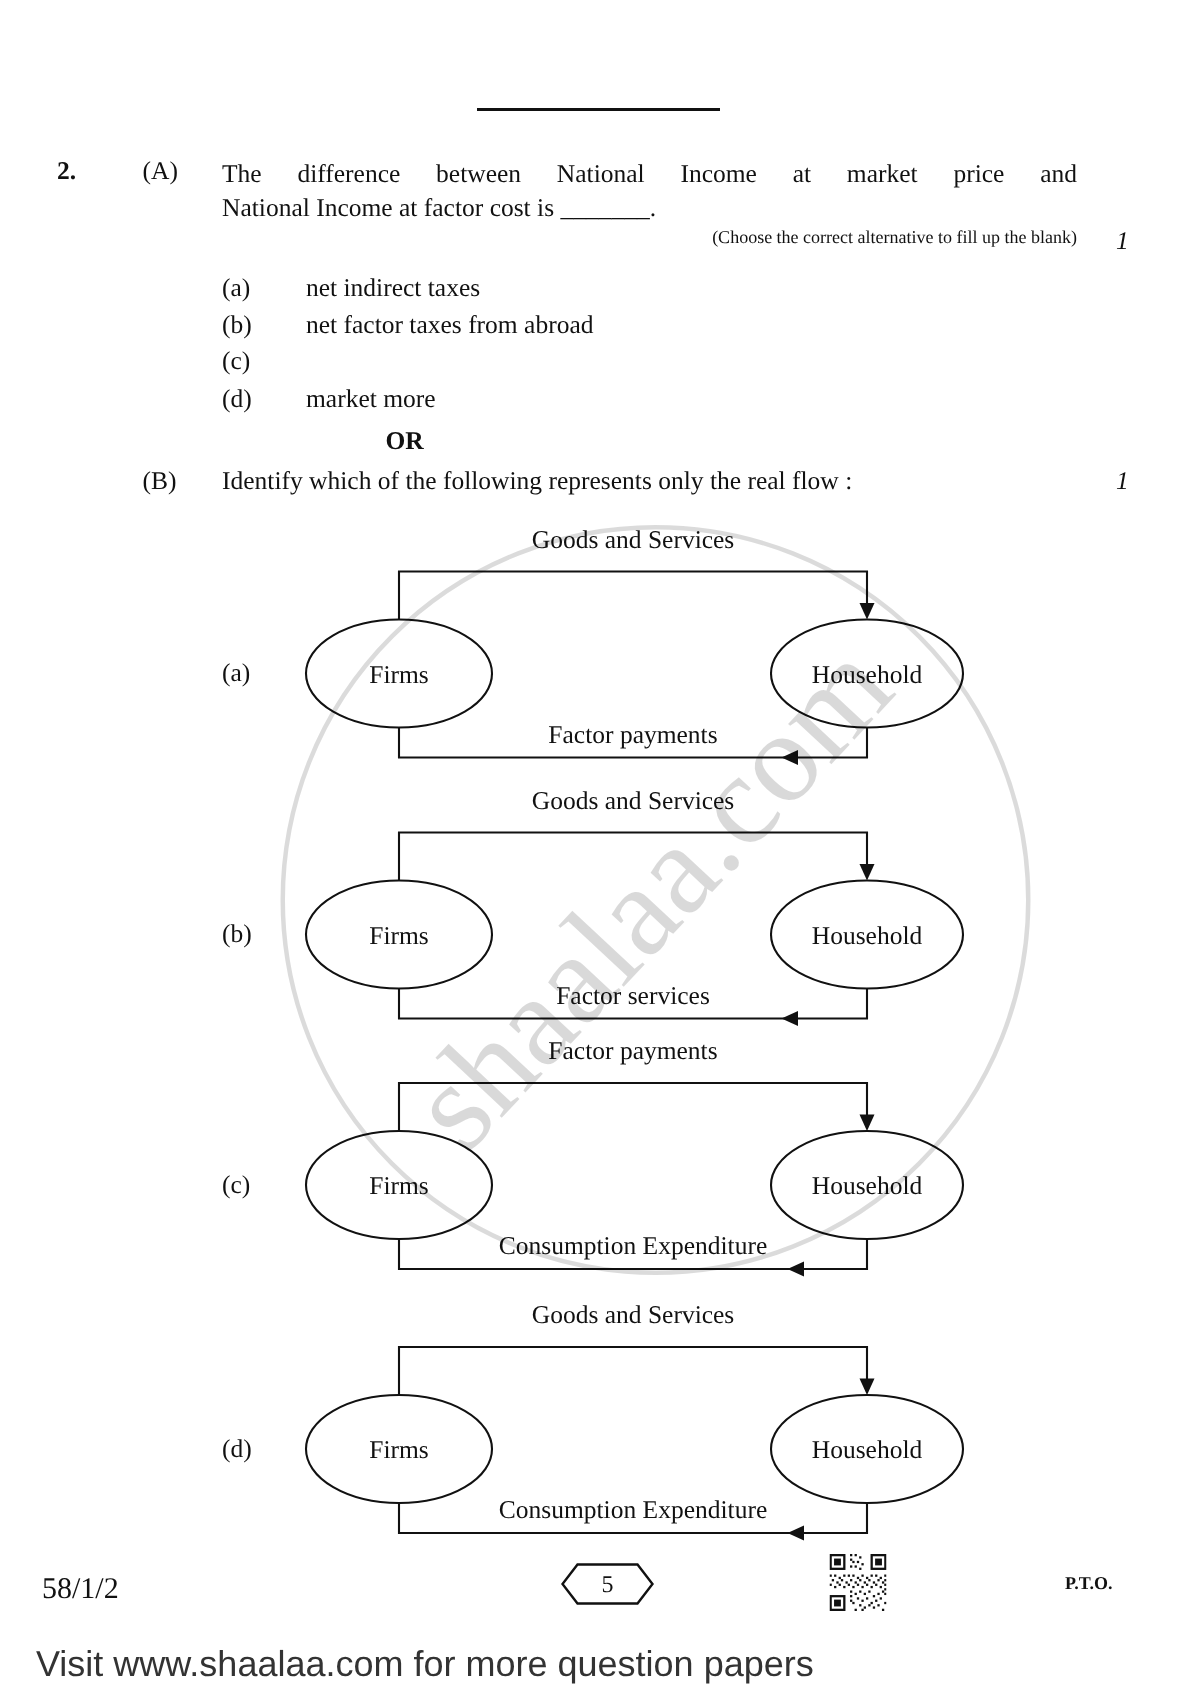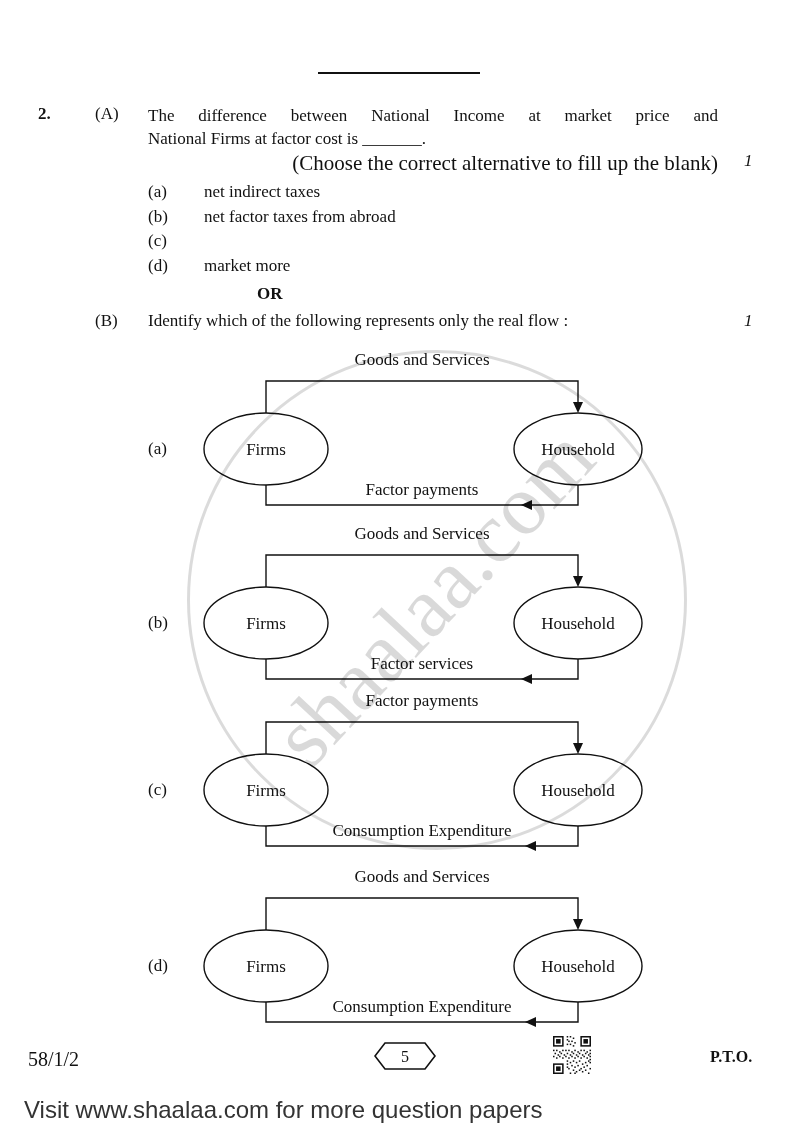--- a/index.html
+++ b/index.html
@@ -14,21 +14,21 @@
   
   .top-rule { position:absolute; left:318px; top:72px; width:162px; border-top:2px solid #111; }
 
   
   .rowA { position:absolute; left:38px; top:104px; width:724px; display:flex; }
   .qnum  { width:57px; font-weight:bold; font-size:17px; }
   .qlab  { width:53px; font-size:17px; }
   .qtext { width:570px; font-size:17px; line-height:23px; }
   .just  { text-align:justify; text-align-last:justify; }
 
-  .hint-row { position:absolute; left:148px; top:151px; width:570px; text-align:right; font-size:21px; }
+  .hint-row { position:absolute; left:148px; top:151px; width:570px; text-align:right; font-size:12px; }
   .marks { position:absolute; font-size:17px; font-style:italic; }
   .marksA { left:744px; top:151px; }
   .marksB { left:744px; top:311px; }
 
   .options { position:absolute; left:148px; top:182px; width:570px; font-size:17px; }
   .opt-row { display:flex; height:24.5px; align-items:flex-start; }
   .opt-lab { width:56px; }
   .or-label { position:absolute; left:257px; top:284px; font-size:17px; font-weight:bold; }
 
   .rowB { position:absolute; left:95px; top:311px; width:667px; display:flex; font-size:17px; }
@@ -55,39 +55,39 @@
     font-size:86px; color:rgba(0,0,0,0.15);
     text-align:center; z-index:6; pointer-events:none;
     font-family:"Liberation Serif", serif;
   }
 
   
   .paper-code { position:absolute; left:28px; top:1048px; font-size:20px; }
   .page-hex { position:absolute; left:374px; top:1042px; }
   .hex-num { font-family:"Liberation Serif", serif; font-size:16px; fill:#111; }
   .qr { position:absolute; left:553px; top:1036px; }
-  .pto { position:absolute; left:710px; top:1048px; font-size:16px; font-weight:bold; }
+  .pto { position:absolute; left:710px; top:1048px; font-size:12px; font-weight:bold; }
 
   .banner {
     position:absolute; left:24px; top:1096px; width:760px;
     font-family:"Liberation Sans", sans-serif;
     font-size:24px; color:#333;
   }
 </style>
 </head>
 <body>
 
 <div class="top-rule"></div>
 
 <div class="rowA">
   <span class="qnum">2.</span>
   <span class="qlab">(A)</span>
   <div class="qtext">
     <div class="just">The difference between National Income at market price and</div>
-    <div>National Firms at factor cost is _______.</div>
+    <div>National Income at factor cost is _______.</div>
   </div>
 </div>
 
 <div class="hint-row">
   <span>(Choose the correct alternative to fill up the blank)</span>
 </div>
 <span class="marks marksA">1</span>
 
 <div class="options">
   <div class="opt-row">

